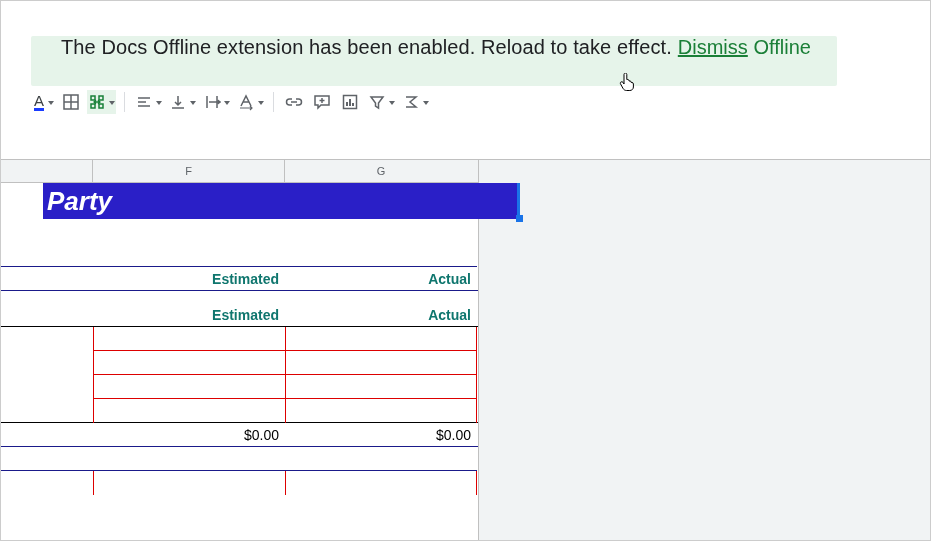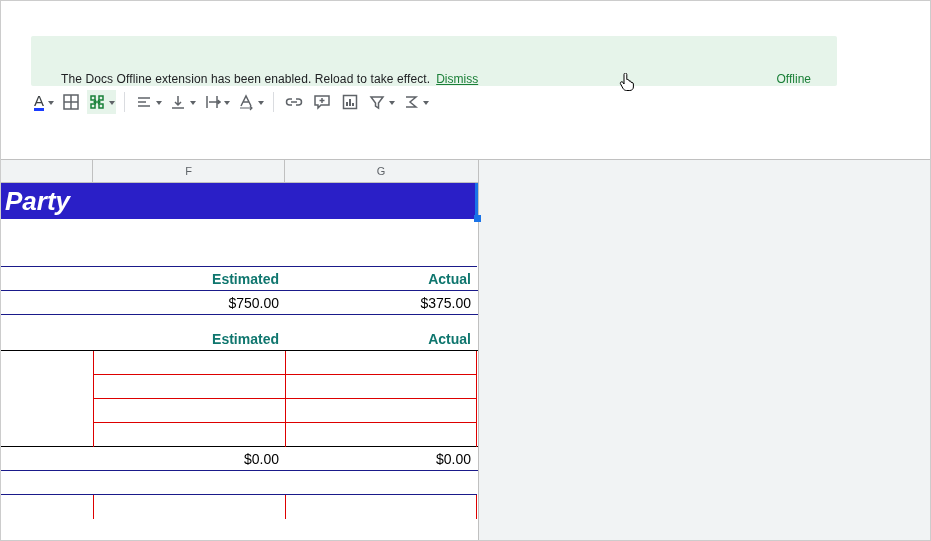--- a/index.html
+++ b/index.html
@@ -16,23 +16,23 @@
 
   
   .banner {
     position: absolute;
     top: 35px;
     left: 30px;
     right: 93px;
     height: 50px;
     background: #e6f4ea;
     display: flex;
-    align-items: flex-end;
+    align-items: flex-start;
     padding: 0 20px 0 30px;
-    font-size: 12px;
+    font-size: 20px;
     color: #1a1a1a;
     z-index: 10;
     border-radius: 2px;
   }
   .banner .msg { color: #202124; font-family: "Google Sans", Arial, sans-serif; letter-spacing: 0.1px;}
   .banner .reload {
     color: #1a7f37;
     text-decoration: underline;
     margin-left: 6px;
     cursor: pointer;
@@ -147,20 +147,21 @@
     color: #fff;
     font-weight: bold;
     font-size: 26px;
     height: 36px;
     width: 477px;
     display:flex;
     align-items:center;
     padding-left:4px;
     font-style: italic;
     position: relative;
+    margin-left: 42px;
   }
   .sel-handle {
     position:absolute;
     right:-3px;
     bottom:-3px;
     width:7px;height:7px;
     background:#1a73e8;
     z-index:5;
   }
   .title-row-border{
@@ -304,25 +305,20 @@
 
     <div class="spacer-row"></div>
     <div class="spacer-row bb-navy"></div>
 
     <div class="row bb-navy">
       <div class="cell w-e"></div>
       <div class="cell w-f hdr-bold">Estimated</div>
       <div class="cell w-g hdr-bold">Actual</div>
     </div>
 
-    <div class="row bb-navy">
-      <div class="cell w-e"></div>
-      <div class="cell w-f val-right">$750.00</div>
-      <div class="cell w-g val-right">$375.00</div>
-    </div>
 
     <div class="row" style="height:12px"></div>
 
     <div class="row bb-black">
       <div class="cell w-e"></div>
       <div class="cell w-f hdr-bold">Estimated</div>
       <div class="cell w-g hdr-bold">Actual</div>
     </div>
 
     <div class="row">

